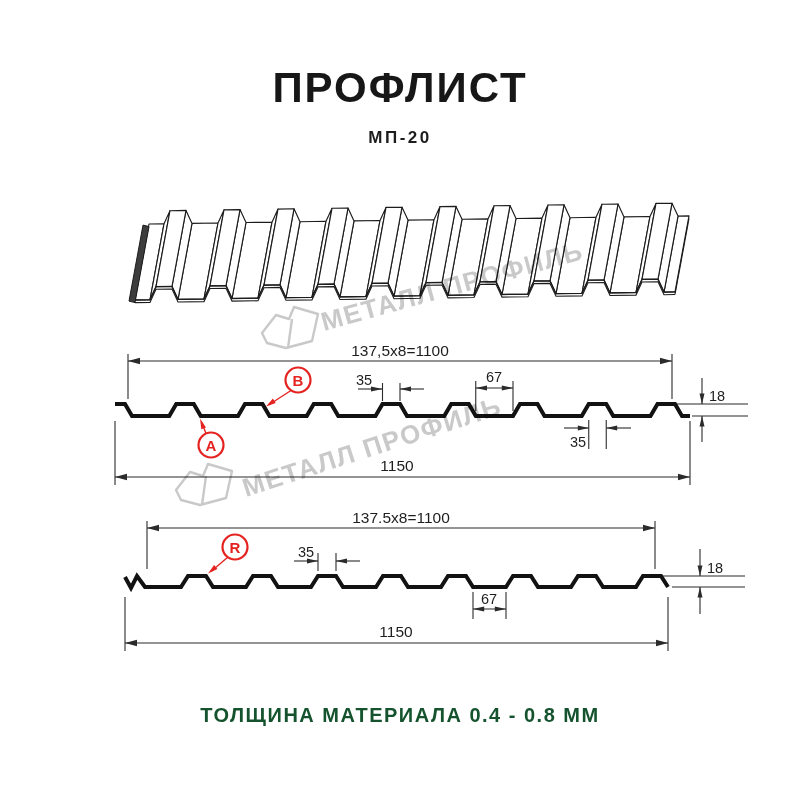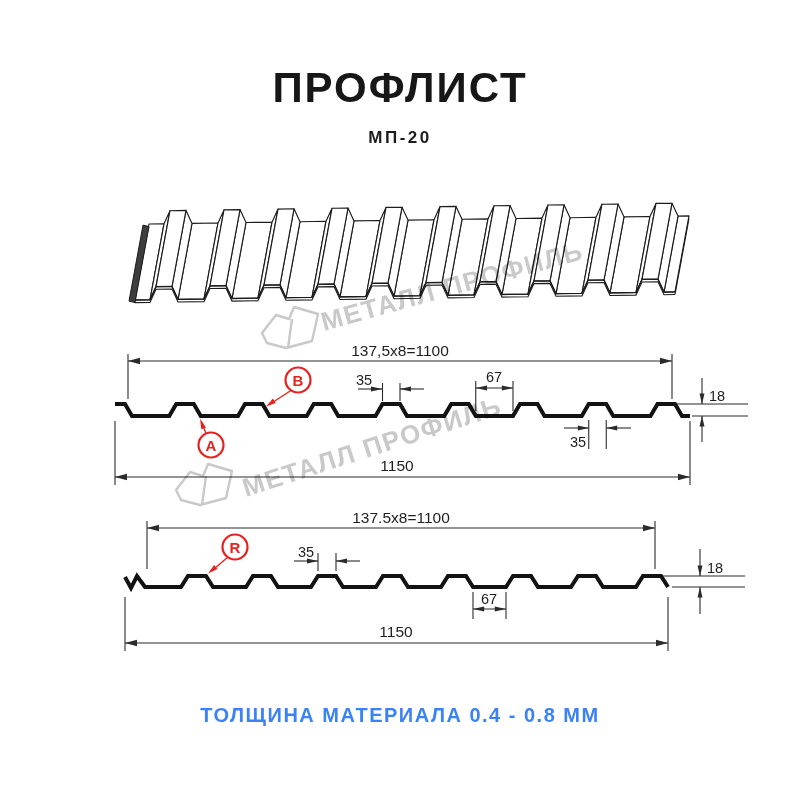--- a/index.html
+++ b/index.html
@@ -3,21 +3,21 @@
 <meta charset="utf-8">
 <style>
   html,body{margin:0;padding:0;background:#ffffff;}
   #page{position:relative;width:800px;height:800px;background:#fff;overflow:hidden;
         font-family:"Liberation Sans",sans-serif;border-radius:30px;}
   .title{position:absolute;left:0;top:64px;width:800px;text-align:center;
          font-size:42px;font-weight:700;letter-spacing:2px;color:#171717;}
   .subtitle{position:absolute;left:0;top:128px;width:800px;text-align:center;
          font-size:17px;font-weight:600;letter-spacing:2.5px;color:#1d1d1d;}
   .footer{position:absolute;left:0;top:704px;width:800px;text-align:center;
-         font-size:20px;font-weight:600;letter-spacing:1.5px;color:#3b82f6;}
+         font-size:20px;font-weight:600;letter-spacing:1.5px;color:#14532d;}
   svg#art{position:absolute;left:0;top:0;}
   .dim-line{stroke:#2b2b2b;stroke-width:1.1;fill:none;}
   .dim-arrow{fill:#2b2b2b;stroke:none;}
   .dim-text{font-family:"Liberation Sans",sans-serif;font-size:14.5px;fill:#1e1e1e;}
   .dim-text-lg{font-family:"Liberation Sans",sans-serif;font-size:15.5px;fill:#1e1e1e;}
   .profile{fill:none;stroke:#121212;stroke-width:4;stroke-linejoin:miter;}
   .red-circle{fill:none;stroke:#e42320;stroke-width:2.2;}
   .red-letter{font-family:"Liberation Sans",sans-serif;font-size:15px;font-weight:700;fill:#e42320;}
   .red-leader{stroke:#e42320;stroke-width:1.4;fill:none;}
   .red-tri{fill:#e42320;stroke:none;}

